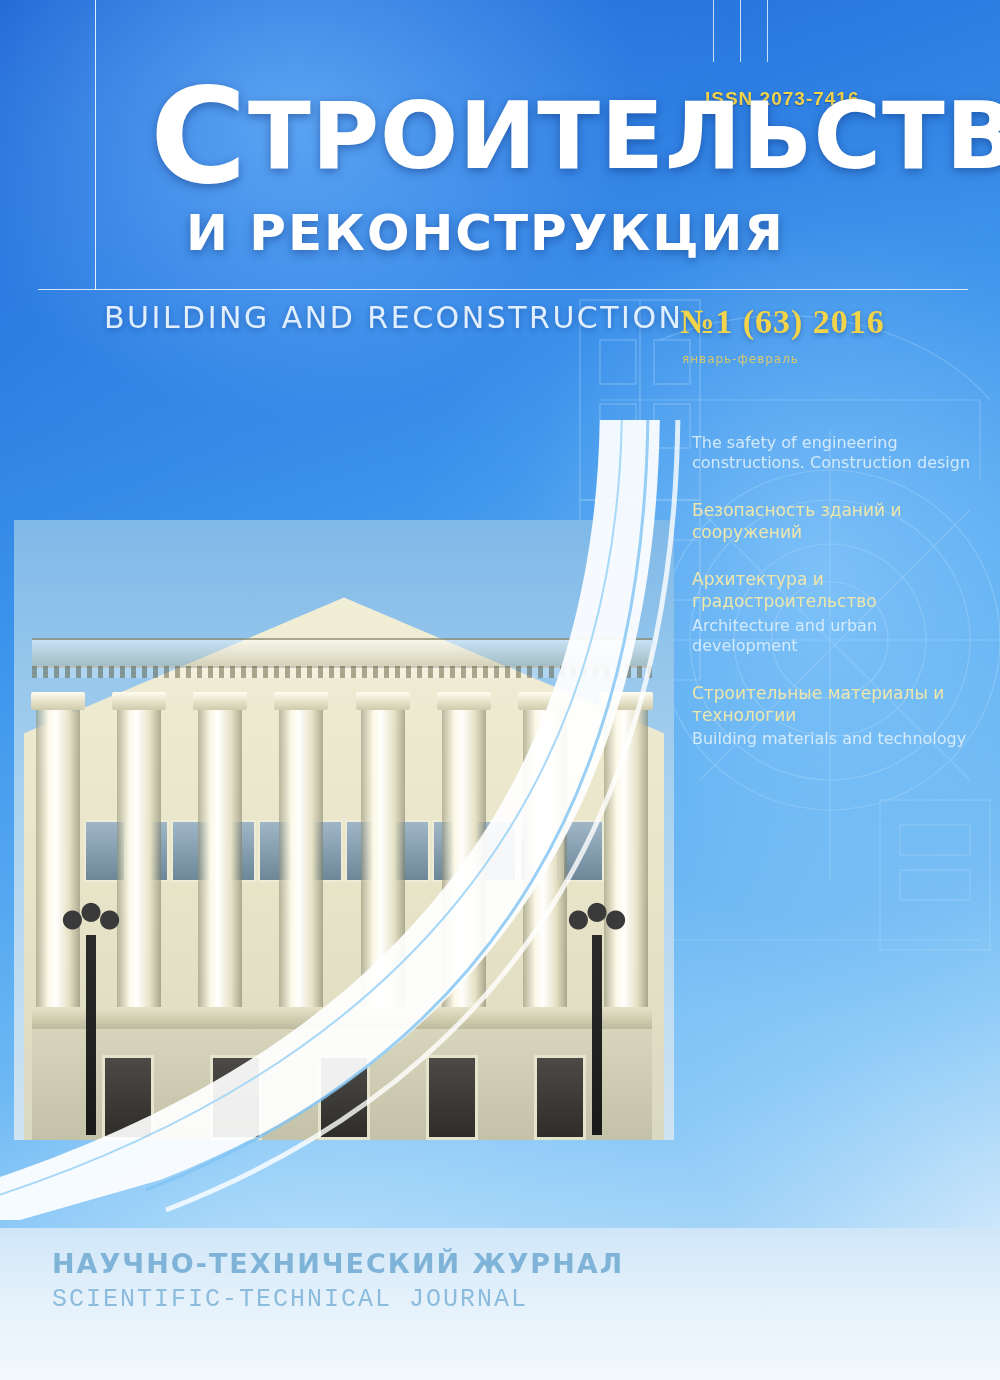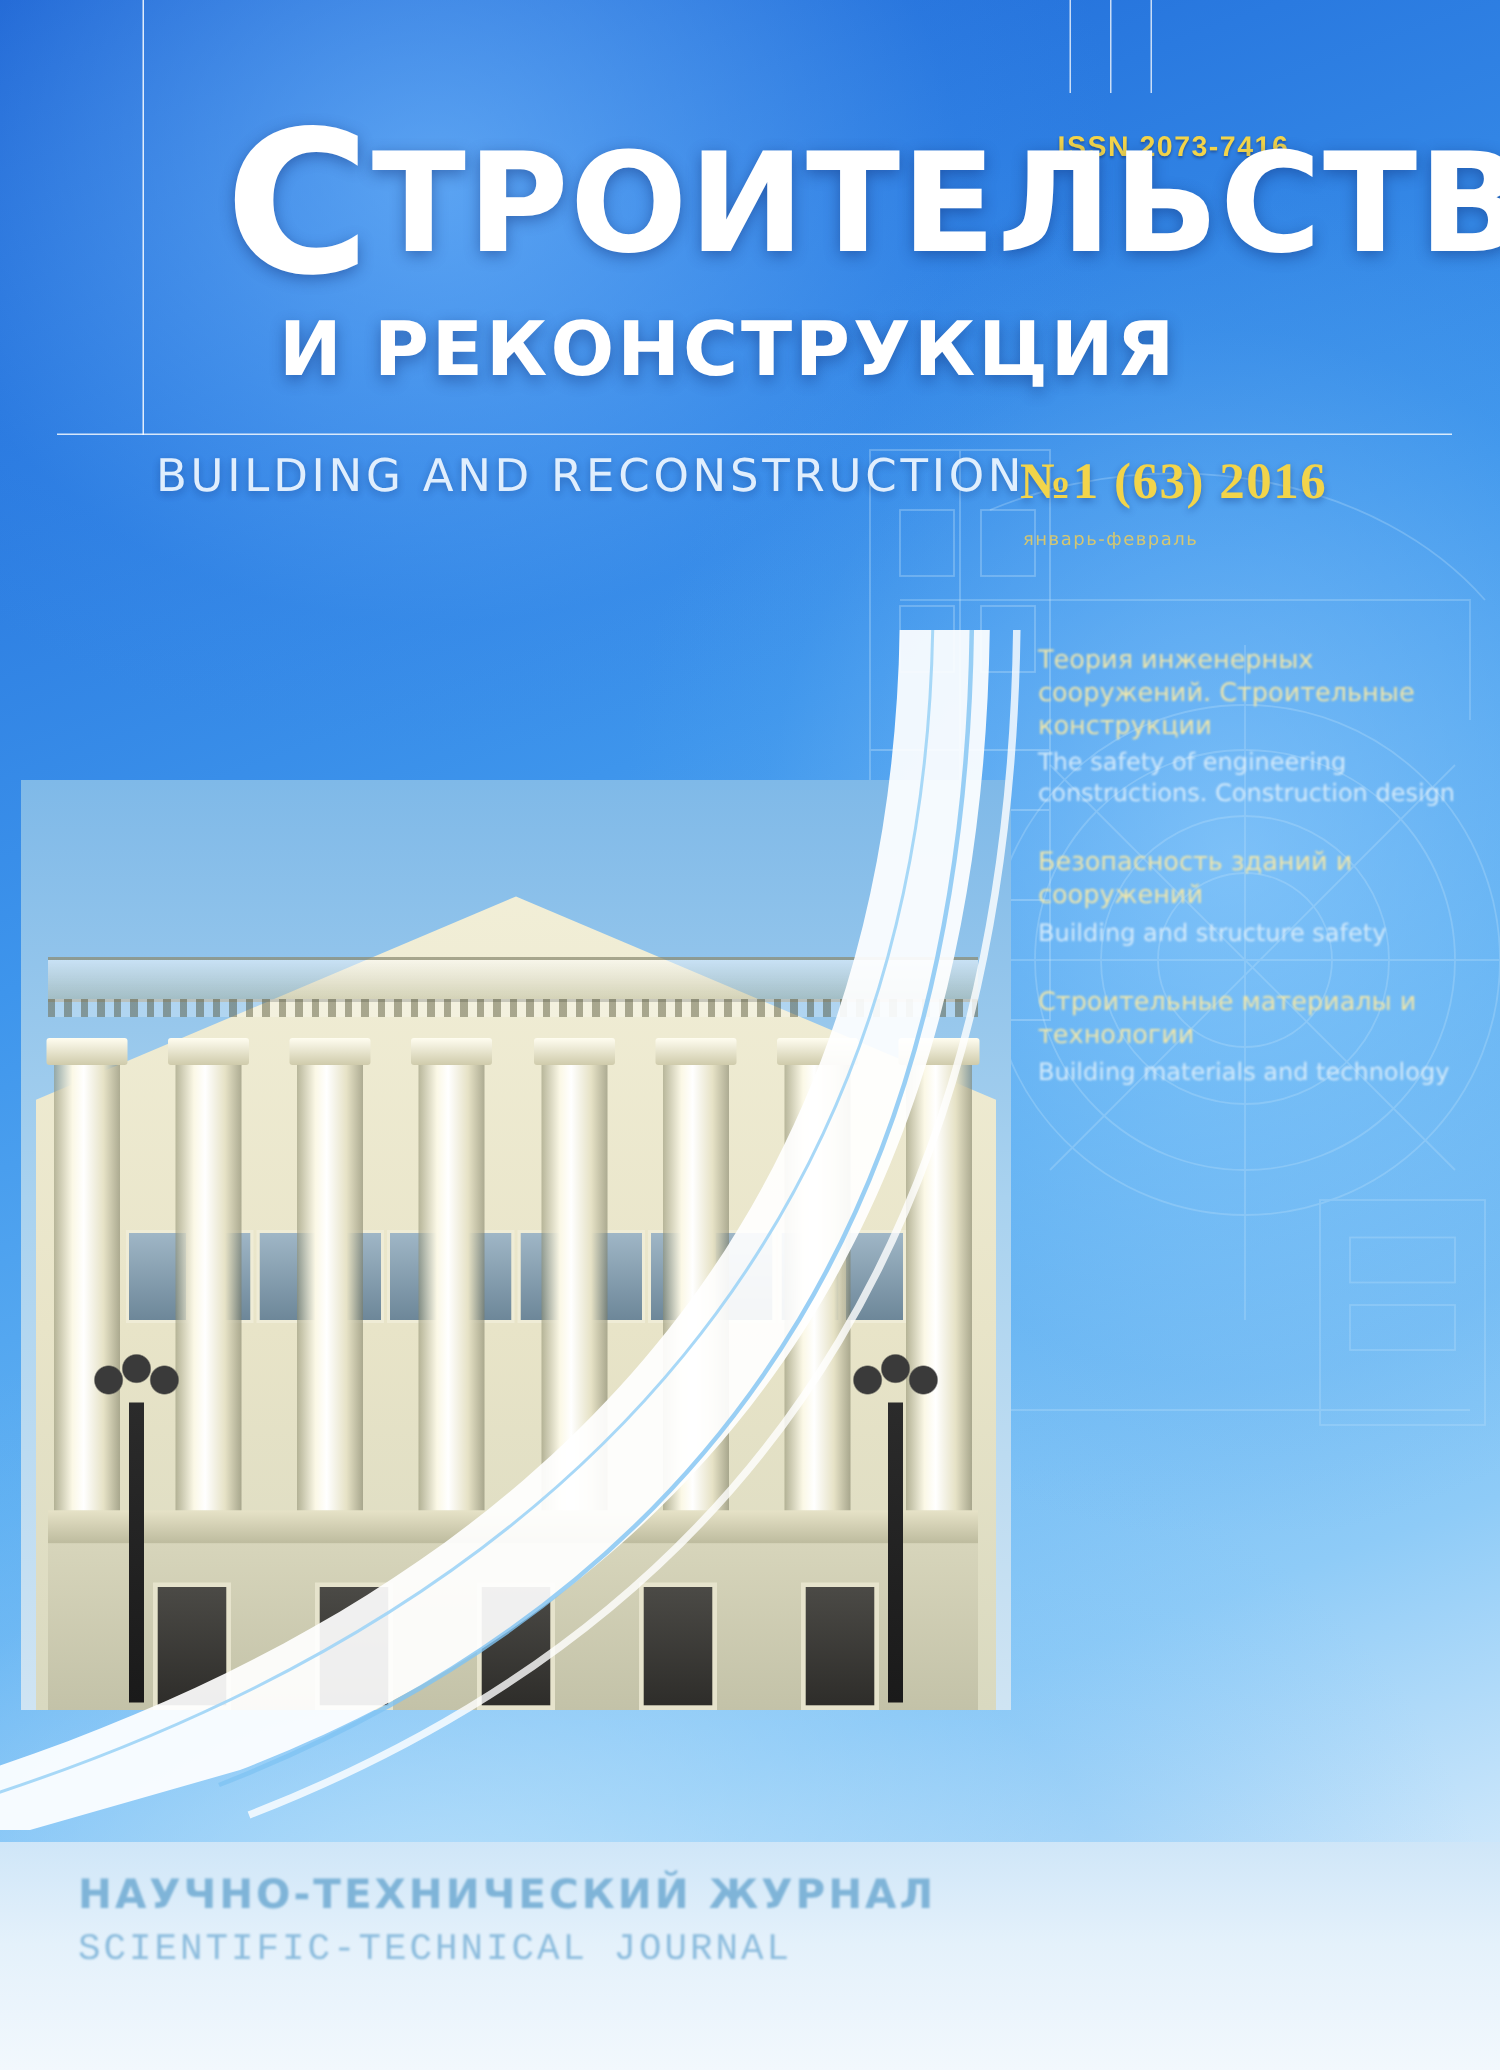--- a/index.html
+++ b/index.html
@@ -412,26 +412,28 @@
   </div>
 
   <div class="title-sub">И РЕКОНСТРУКЦИЯ</div>
   <div class="title-en">BUILDING AND RECONSTRUCTION</div>
 
   <div class="issue-no">№1 (63) 2016</div>
   <div class="issue-period">январь-февраль</div>
 
   <div class="topics">
     <div class="topic">
-      <div class="ru">Теория инженерных сооружений. Строительные конструкции</div>
       <div class="en">The safety of engineering constructions. Construction design</div>
     </div>
     <div class="topic">
       <div class="ru">Безопасность зданий и сооружений</div>
-      <div class="en">Building and structure safety</div>
+    </div>
+    <div class="topic">
+      <div class="ru">Архитектура и градостроительство</div>
+      <div class="en">Architecture and urban development</div>
     </div>
     <div class="topic">
       <div class="ru">Строительные материалы и технологии</div>
       <div class="en">Building materials and technology</div>
     </div>
   </div>
 
   <div class="photo">
     <div class="sky"></div>
     <div class="bldg"></div>

